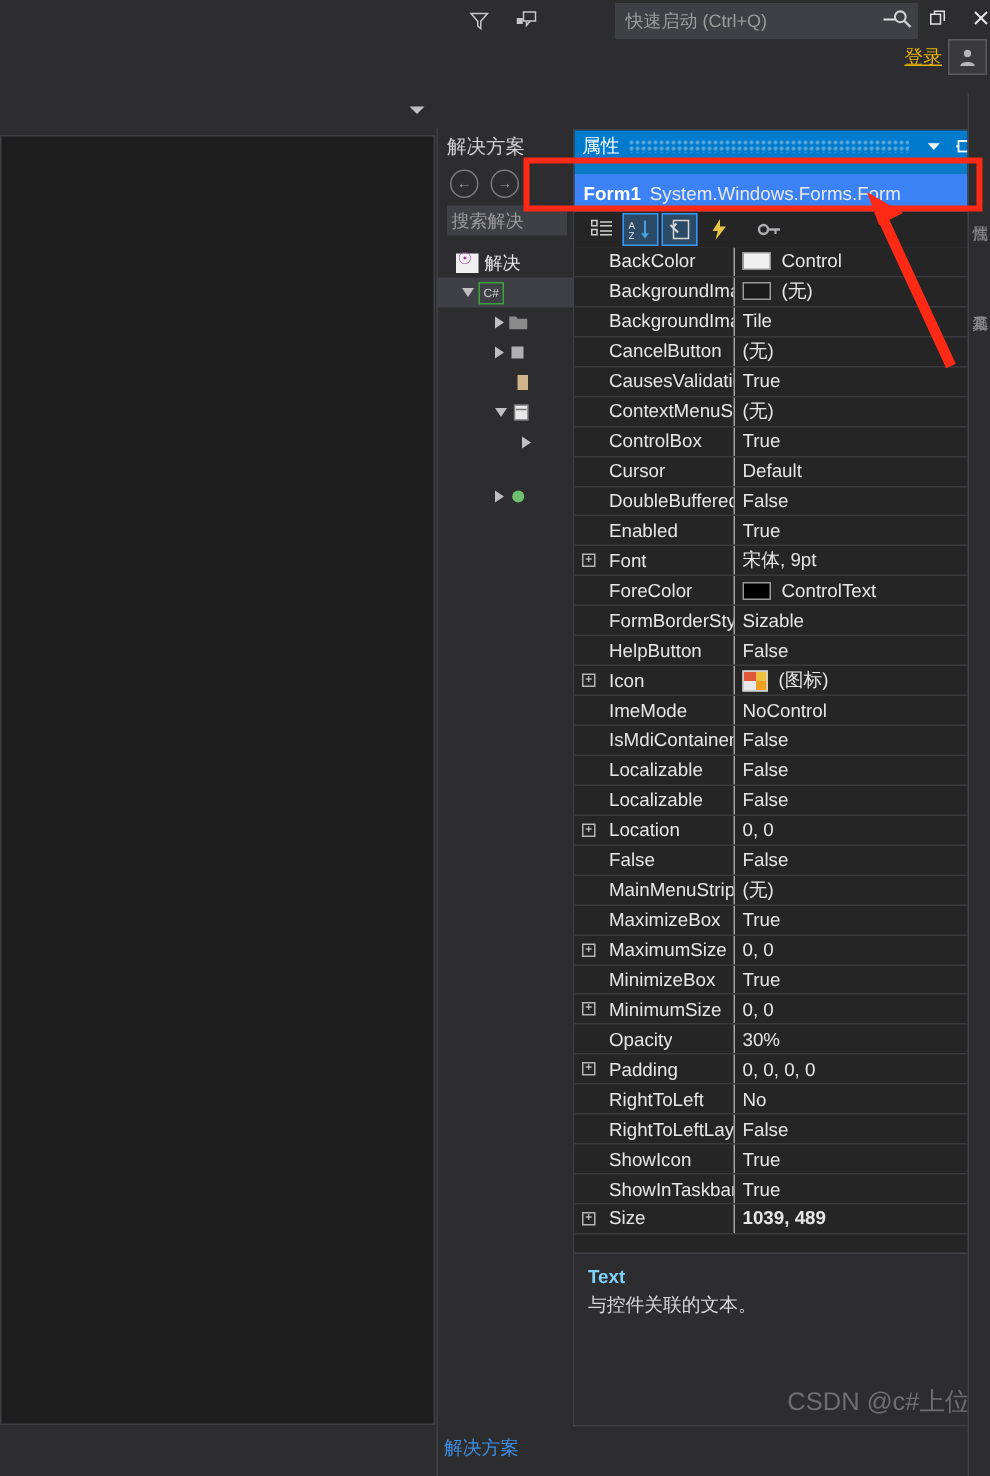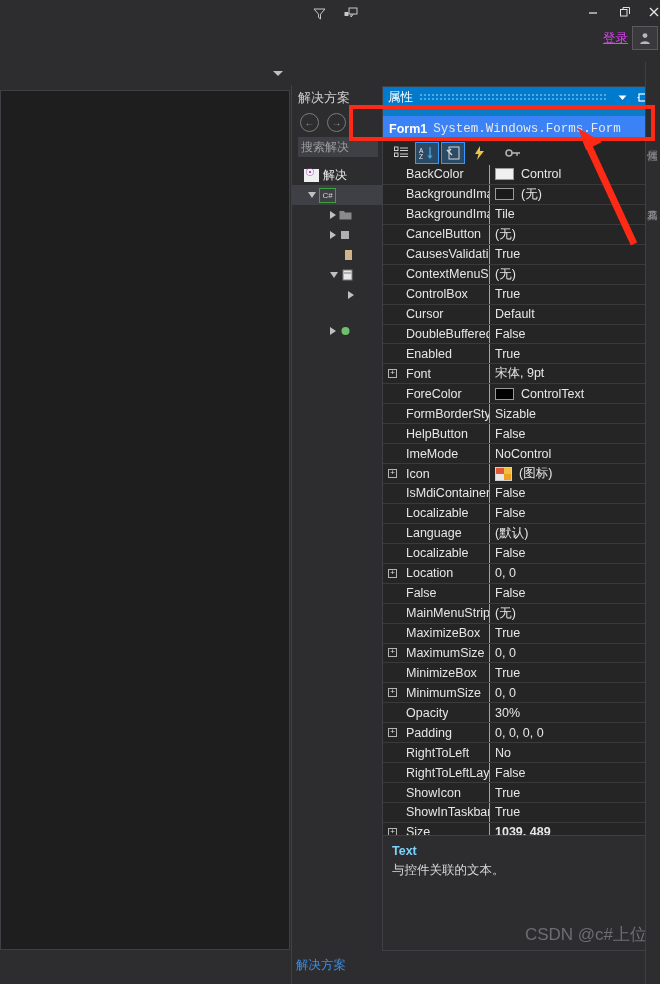--- a/index.html
+++ b/index.html
@@ -36,21 +36,21 @@
     white-space: nowrap; overflow: hidden;
   }
   .quicklaunch .ql-search { width: 20px; text-align: center; color: #c8c8c8; font-size: 12px; }
   .wincontrol {
     position: absolute; top: 2px; width: 26px; height: 20px;
     display: flex; align-items: center; justify-content: center;
     color: #e0e0e0; font-size: 13px;
   }
   .signin {
     position: absolute; right: 32px; top: 30px;
-    font-size: 12.5px; color: #d946ef;
+    font-size: 12.5px; color: #eab308;
     text-decoration: underline;
   }
   .user-chip {
     position: absolute; right: 2px; top: 26px; width: 24px; height: 22px;
     border: 1px solid #5a5a5e; background: #3a3a3d;
     display: flex; align-items: center; justify-content: center;
   }
 
   
   .designer-wrap {
@@ -166,21 +166,21 @@
   .props-combo {
     position: absolute; left: 0; top: 29px; width: 289px; height: 25px;
     background: #3b82f6; display: flex; align-items: center;
     border-bottom: 1px solid #3f3f46;
   }
   .props-combo .pc-name {
     font-size: 12.5px; font-weight: bold; color: #ffffff; padding-left: 6px;
   }
   .props-combo .pc-type {
     font-size: 12.5px; color: #e8e8e8; padding-left: 6px; flex: 1;
-    white-space: nowrap; overflow: hidden; font-family: Liberation Mono, monospace;
+    white-space: nowrap; overflow: hidden;
   }
   .props-combo .pc-chev {
     width: 0; height: 0; margin-right: 9px;
     border-left: 4.5px solid transparent; border-right: 4.5px solid transparent;
     border-top: 5px solid #dcdcdc;
   }
   .props-toolbar {
     position: absolute; left: 0; top: 54px; width: 289px; height: 24px;
     background: #252526; display: flex; align-items: center; padding-left: 6px;
     border-bottom: 1px solid #3f3f46;
@@ -316,20 +316,29 @@
         </svg>
     </div>
     <div class="topbar-icon" style="left:340px; top:2px;">
       <svg width="14" height="13" viewBox="0 0 14 13">
         <rect x="5" y="1" width="8" height="6" fill="none" stroke="#c8c8c8" stroke-width="1"></rect>
         <path d="M7 7 L7 10 L9.5 7" fill="none" stroke="#c8c8c8" stroke-width="1"></path>
         <rect x="0.5" y="5" width="4" height="4" fill="#c8c8c8"></rect>
       </svg>
     </div>
 
+    <div class="quicklaunch">
+      <div class="ql-text">快速启动 (Ctrl+Q)</div>
+      <div class="ql-search">
+        <svg width="13" height="13" viewBox="0 0 13 13">
+            <circle cx="5.2" cy="5.2" r="3.6" fill="none" stroke="#d0d0d0" stroke-width="1.4"></circle>
+            <line x1="8" y1="8" x2="12" y2="12" stroke="#d0d0d0" stroke-width="1.6"></line>
+          </svg>
+      </div>
+    </div>
 
     <div class="wincontrol" style="left:580px;">
       <svg width="12" height="12" viewBox="0 0 12 12">
           <line x1="2" y1="7" x2="10" y2="7" stroke="#e0e0e0" stroke-width="1.3"></line>
         </svg>
     </div>
     <div class="wincontrol" style="left:612px;">
       <svg width="12" height="12" viewBox="0 0 12 12">
         <rect x="1.5" y="3.5" width="6.5" height="6.5" fill="none" stroke="#e0e0e0" stroke-width="1"></rect>
         <polyline points="4,3.5 4,1.5 10.5,1.5 10.5,8" fill="none" stroke="#e0e0e0" stroke-width="1"></polyline>
@@ -612,63 +621,55 @@
           <div class="prow">
             <div class="pname-wrap">
               <span class="pn-text">HelpButton</span>
             </div>
             <div class="pval">
               <span>False</span>
             </div>
           </div>
           <div class="prow">
             <div class="pname-wrap">
-              <span class="pn-text">ImeMode</span>
-            </div>
-            <div class="pval">
-              <span>NoControl</span>
-            </div>
-          </div>
-          <div class="prow">
-            <div class="pname-wrap">
               <span class="expander"></span>
               <span class="pn-text">Icon</span>
             </div>
             <div class="pval">
               <span class="iconswatch">
                 <i style="left:0;top:0;width:8px;height:6px;background:#e05a3a"></i>
                 <i style="left:8px;top:0;width:9px;height:6px;background:#f0c040"></i>
                 <i style="left:0;top:6px;width:8px;height:8px;background:#e8e8e8"></i>
                 <i style="left:8px;top:6px;width:9px;height:8px;background:#f0a020"></i>
               </span>
               <span>(图标)</span>
             </div>
           </div>
           <div class="prow">
             <div class="pname-wrap">
+              <span class="pn-text">ImeMode</span>
+            </div>
+            <div class="pval">
+              <span>NoControl</span>
+            </div>
+          </div>
+          <div class="prow">
+            <div class="pname-wrap">
               <span class="pn-text">IsMdiContainer</span>
             </div>
             <div class="pval">
               <span>False</span>
             </div>
           </div>
           <div class="prow">
             <div class="pname-wrap">
               <span class="pn-text">Localizable</span>
             </div>
             <div class="pval">
               <span>False</span>
-            </div>
-          </div>
-          <div class="prow">
-            <div class="pname-wrap">
-              <span class="pn-text">Language</span>
-            </div>
-            <div class="pval">
-              <span>(默认)</span>
             </div>
           </div>
           <div class="prow">
             <div class="pname-wrap">
               <span class="pn-text">Localizable</span>
             </div>
             <div class="pval">
               <span>False</span>
             </div>
           </div>

